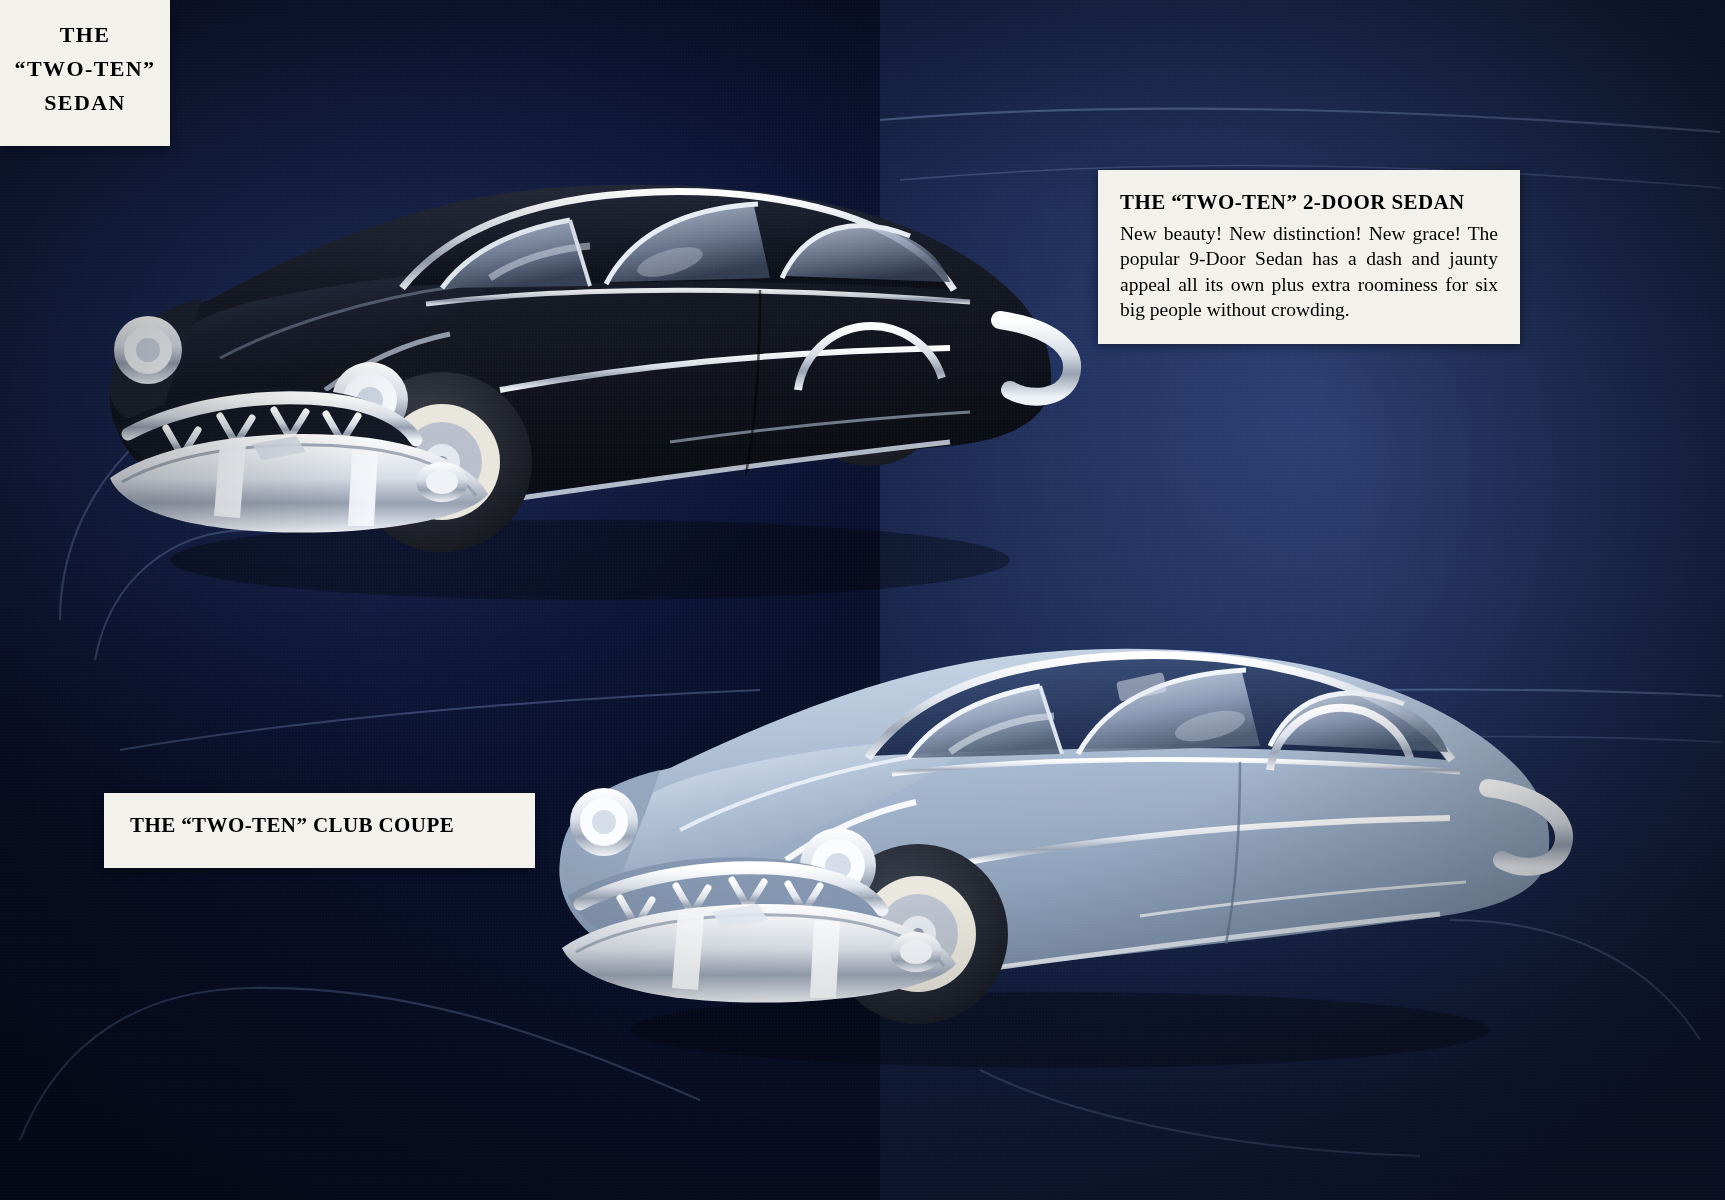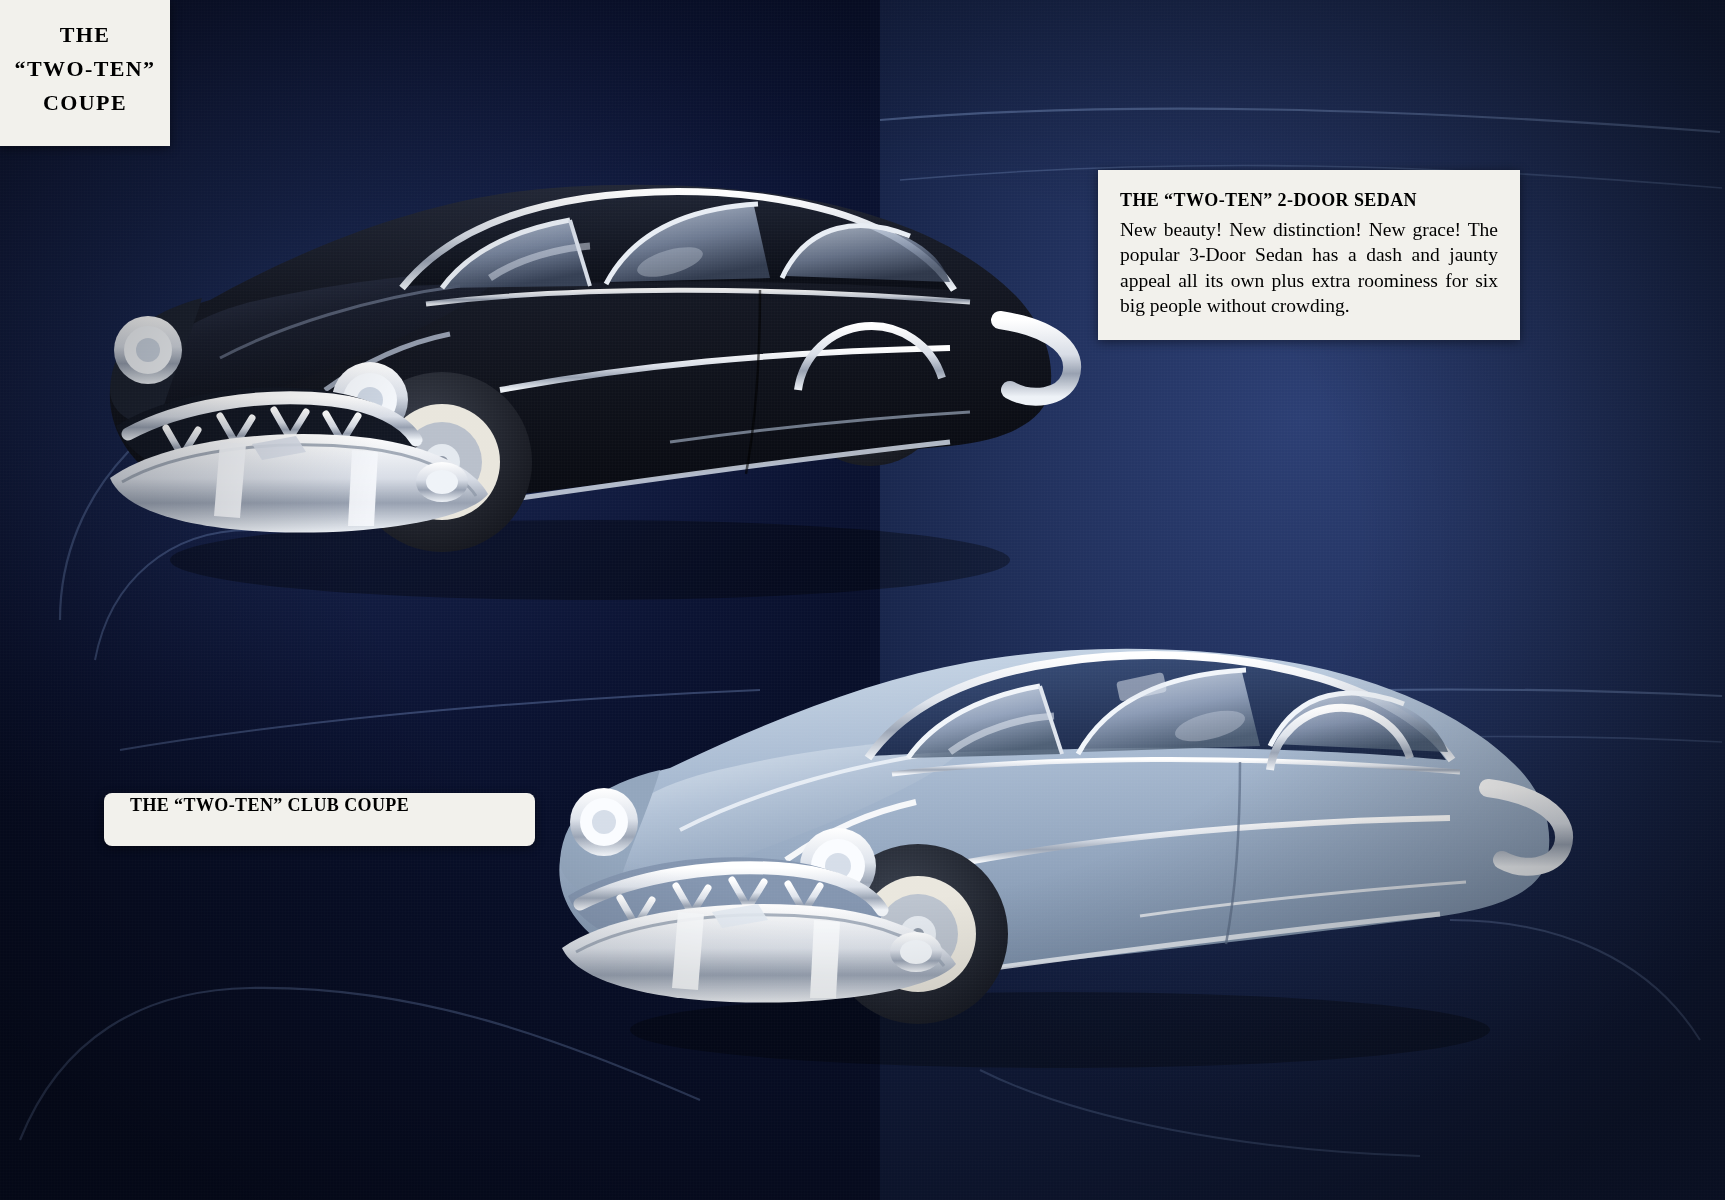--- a/index.html
+++ b/index.html
@@ -60,21 +60,21 @@
 
   
   .caption {
     position: absolute;
     background: #f2f1ec;
     color: #000000;
     box-shadow: 0 2px 10px rgba(0,0,0,.45);
   }
   .caption h2 {
     margin: 0 0 6px 0;
-    font-size: 18px;
+    font-size: 21px;
     font-weight: bold;
     letter-spacing: .4px;
     font-family: "Liberation Serif", serif;
   }
   .caption p {
     margin: 0;
     font-size: 19.5px;
     line-height: 1.30;
     text-align: justify;
     font-family: "Liberation Serif", serif;
@@ -92,22 +92,21 @@
     line-height: 1.55;
   }
   #caption-sedan {
     left: 1098px; top: 170px;
     width: 378px;
     padding: 20px 22px 22px 22px;
   }
   #caption-coupe {
     left: 104px; top: 793px;
     width: 383px;
-    padding: 2px 22px 24px 26px;
-    border-radius: 8px;
+    padding: 20px 22px 24px 26px;
   }
 
   
   .car {
     position: absolute;
     pointer-events: none;
   }
   #car-sedan { left: 70px; top: 90px; width: 1020px; height: 520px; }
   #car-coupe { left: 520px; top: 530px; width: 1060px; height: 540px; }
 </style>
@@ -407,25 +406,25 @@
     <ellipse cx="396" cy="422" rx="26" ry="20" fill="url(#chromeG2)"></ellipse>
     <ellipse cx="396" cy="422" rx="16" ry="12" fill="#f4f8fc"></ellipse>
   </svg>
 
   <div class="bg-noise"></div>
   <div class="bg-vignette"></div>
 
   <div class="caption" id="series-badge">
     <div class="line">THE</div>
     <div class="line">“TWO-TEN”</div>
-    <div class="line">COUPE</div>
+    <div class="line">SEDAN</div>
   </div>
 
   <div class="caption" id="caption-sedan">
     <h2>THE “TWO-TEN” 2-DOOR SEDAN</h2>
-    <p>New beauty! New distinction! New grace! The popular 3-Door Sedan has a dash and jaunty appeal all its own plus extra roominess for six big people without crowding.</p>
+    <p>New beauty! New distinction! New grace! The popular 9-Door Sedan has a dash and jaunty appeal all its own plus extra roominess for six big people without crowding.</p>
   </div>
 
   <div class="caption" id="caption-coupe">
     <h2>THE “TWO-TEN” CLUB COUPE</h2>
   </div>
 
 </div>
 
 </body></html>

